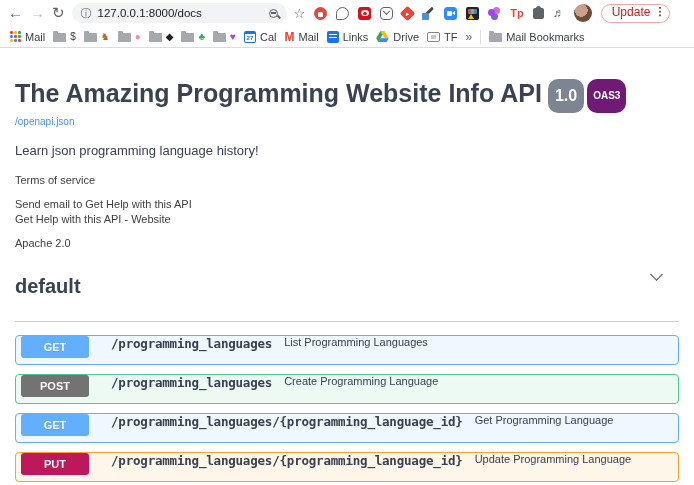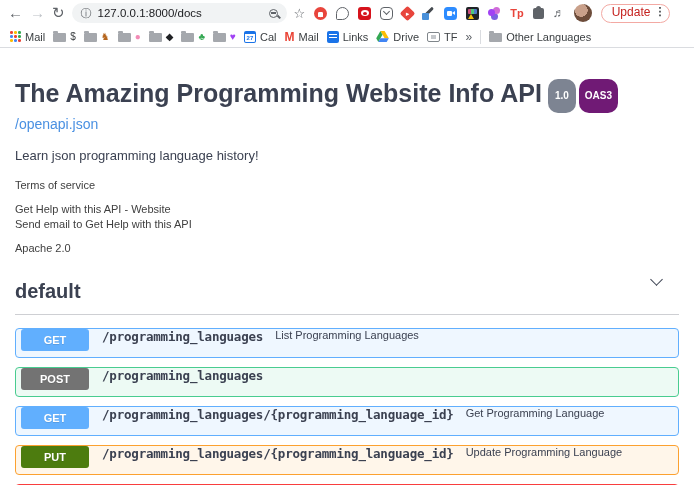--- a/index.html
+++ b/index.html
@@ -83,41 +83,41 @@
   .tf-ic { width:13px; height:10px; border:1px solid #80868b; border-radius:2px; position:relative; margin-top:1px; }
   .tf-ic::before { content:""; position:absolute; inset:2px 3px; background:#c4c7cb; }
   .bm-sep { width:1px; height:14px; background:#dadce0; }
   .overflow-ch { color:#5f6368; font-size:12px; }
 
   
   .page { background:#fff; }
   .info { padding:30px 15px 0; }
   h1.api-title { font-size:25px; font-weight:bold; color:#3b4151; line-height:30px; }
   .vbadge { display:inline-block; vertical-align:top; margin-top:1px; background:#7d8492; color:#fff;
-    font-size:10px; font-weight:bold; border-radius:10px; padding:2px 7px; margin-left:6px; }
+    font-size:16px; font-weight:bold; border-radius:10px; padding:2px 7px; margin-left:6px; }
   .oasbadge { display:inline-block; vertical-align:top; margin-top:1px; background:#701a75; color:#fff;
     font-size:10px; font-weight:bold; border-radius:10px; padding:2px 6px; margin-left:3px; }
-  .spec-link { display:block; font-size:14px; color:#4990e2; text-decoration:none; margin-top:3px; }
+  .spec-link { display:block; font-size:10px; color:#4990e2; text-decoration:none; margin-top:3px; }
   .desc { font-size:13px; color:#3b4151; margin-top:16px; }
   .lnk, .lnk-group a { display:block; font-size:11px; color:#404040; text-decoration:none; line-height:15px; }
   .lnk-terms { margin-top:15px; }
   .lnk-group { margin-top:9px; }
   .lnk-license { margin-top:9px; }
   .section-header { margin:24px 15px 0; display:flex; justify-content:space-between; align-items:flex-start;
-    padding-bottom:11px; border-bottom:1px solid rgba(59,65,81,.25); cursor:pointer; }
+    padding-bottom:23px; border-bottom:1px solid rgba(59,65,81,.25); cursor:pointer; }
   .section-title { font-size:20px; font-weight:bold; color:#3b4151; }
   .chev { width:9px; height:9px; border-right:1.5px solid #3b4151; border-bottom:1.5px solid #3b4151;
     transform:rotate(45deg); margin-right:18px; margin-top:-5px; }
   .ops { margin:13px 15px 0; }
   .op { display:flex; align-items:flex-start; height:30px; border-radius:4px; border:1px solid;
     margin-bottom:9px; padding:0 10px 0 5px; cursor:pointer; }
   .op-method { width:68px; text-align:center; color:#fff; font-weight:bold; font-size:11px;
     padding:5px 0; border-radius:3px; text-shadow:0 1px 0 rgba(0,0,0,.1); }
   .op-path { font-family:"DejaVu Sans Mono","Liberation Mono",monospace; font-weight:bold;
-    font-size:12.5px; color:#3b4151; margin-left:13px; letter-spacing:-0.2px; }
+    font-size:12.5px; color:#3b4151; margin-left:22px; letter-spacing:-0.2px; }
   .op-summary { font-size:11px; color:#3b4151; margin-left:12px; }
 </style>
 </head>
 <body>
 
 <div class="toolbar">
   <span class="nav-ic">←</span>
   <span class="nav-ic disabled">→</span>
   <span class="nav-ic">↻</span>
   <div class="addr">
@@ -209,55 +209,56 @@
     <span>Drive</span>
   </div>
   <div class="bm-item">
     <span class="tf-ic"></span>
     <span>TF</span>
   </div>
   <span class="overflow-ch">»</span>
   <span class="bm-sep"></span>
   <div class="bm-item">
     <span class="folder"></span>
-    <span>Other Languages</span>
+    <span>Mail Bookmarks</span>
   </div>
 </div>
 
 <div class="page">
   <div class="info">
     <h1 class="api-title"><span>The Amazing Programming Website Info API</span><span class="vbadge">1.0</span><span class="oasbadge">OAS3</span></h1>
     <a class="spec-link" href="#">/openapi.json</a>
     <p class="desc">Learn json programming language history!</p>
     <a class="lnk lnk-terms" href="#">Terms of service</a>
     <div class="lnk-group">
+      <a href="#">Send email to Get Help with this API</a>
       <a href="#">Get Help with this API - Website</a>
-      <a href="#">Send email to Get Help with this API</a>
     </div>
     <a class="lnk lnk-license" href="#">Apache 2.0</a>
   </div>
   <div class="section-header">
     <span class="section-title">default</span>
     <span class="chev"></span>
   </div>
   <div class="ops" id="operations">
       <div class="op" style="border-color: rgb(97, 175, 254); background: rgb(239, 247, 255);">
         <span class="op-method" style="background: rgb(97, 175, 254);">GET</span>
         <span class="op-path">/programming_languages</span>
         <span class="op-summary">List Programming Languages</span>
       </div>
       <div class="op" style="border-color: rgb(73, 204, 144); background: rgb(237, 250, 244);">
         <span class="op-method" style="background: #737373;">POST</span>
         <span class="op-path">/programming_languages</span>
+        <span class="op-summary">Create Programming Language</span>
       </div>
       <div class="op" style="border-color: rgb(97, 175, 254); background: rgb(239, 247, 255);">
         <span class="op-method" style="background: rgb(97, 175, 254);">GET</span>
         <span class="op-path">/programming_languages/{programming_language_id}</span>
         <span class="op-summary">Get Programming Language</span>
       </div>
       <div class="op" style="border-color: rgb(252, 161, 48); background: rgb(255, 246, 234);">
-        <span class="op-method" style="background: #4d7c0f;">PUT</span>
+        <span class="op-method" style="background: #be185d;">PUT</span>
         <span class="op-path">/programming_languages/{programming_language_id}</span>
         <span class="op-summary">Update Programming Language</span>
       </div>
       <div class="op" style="border-color: rgb(249, 62, 62); background: rgb(254, 236, 236);"></div>
     </div>
 </div>
 
 </body></html>

